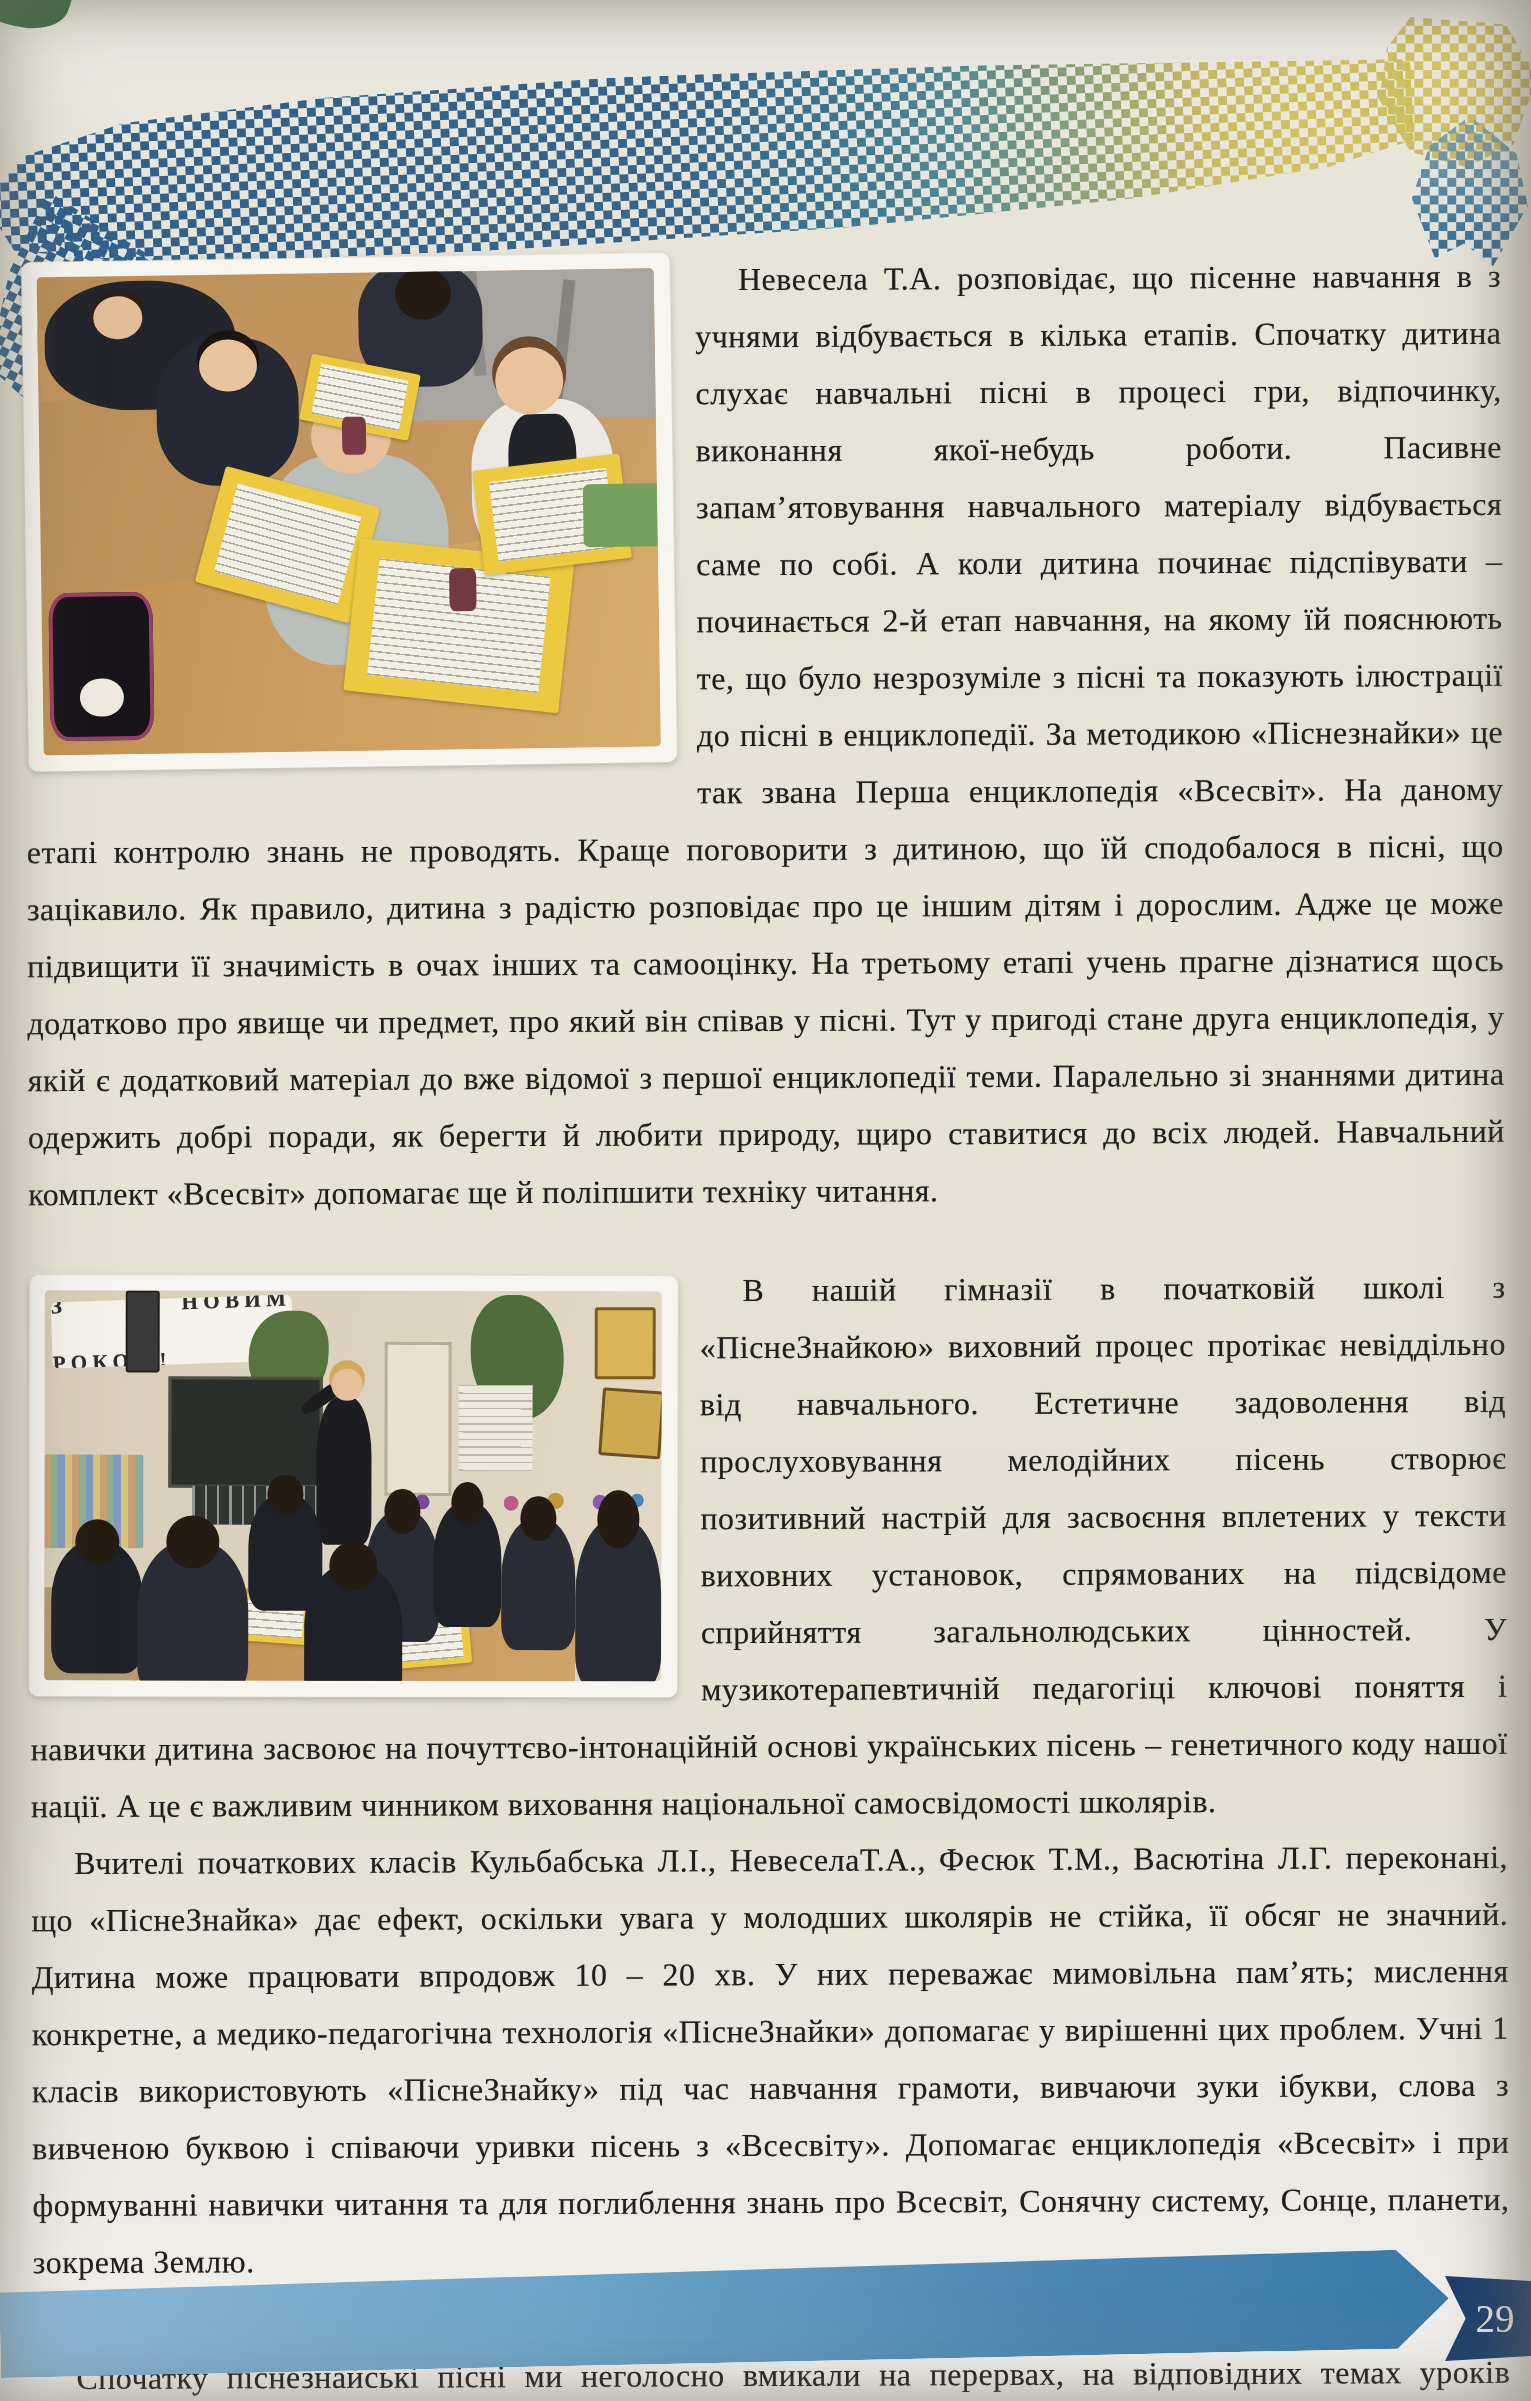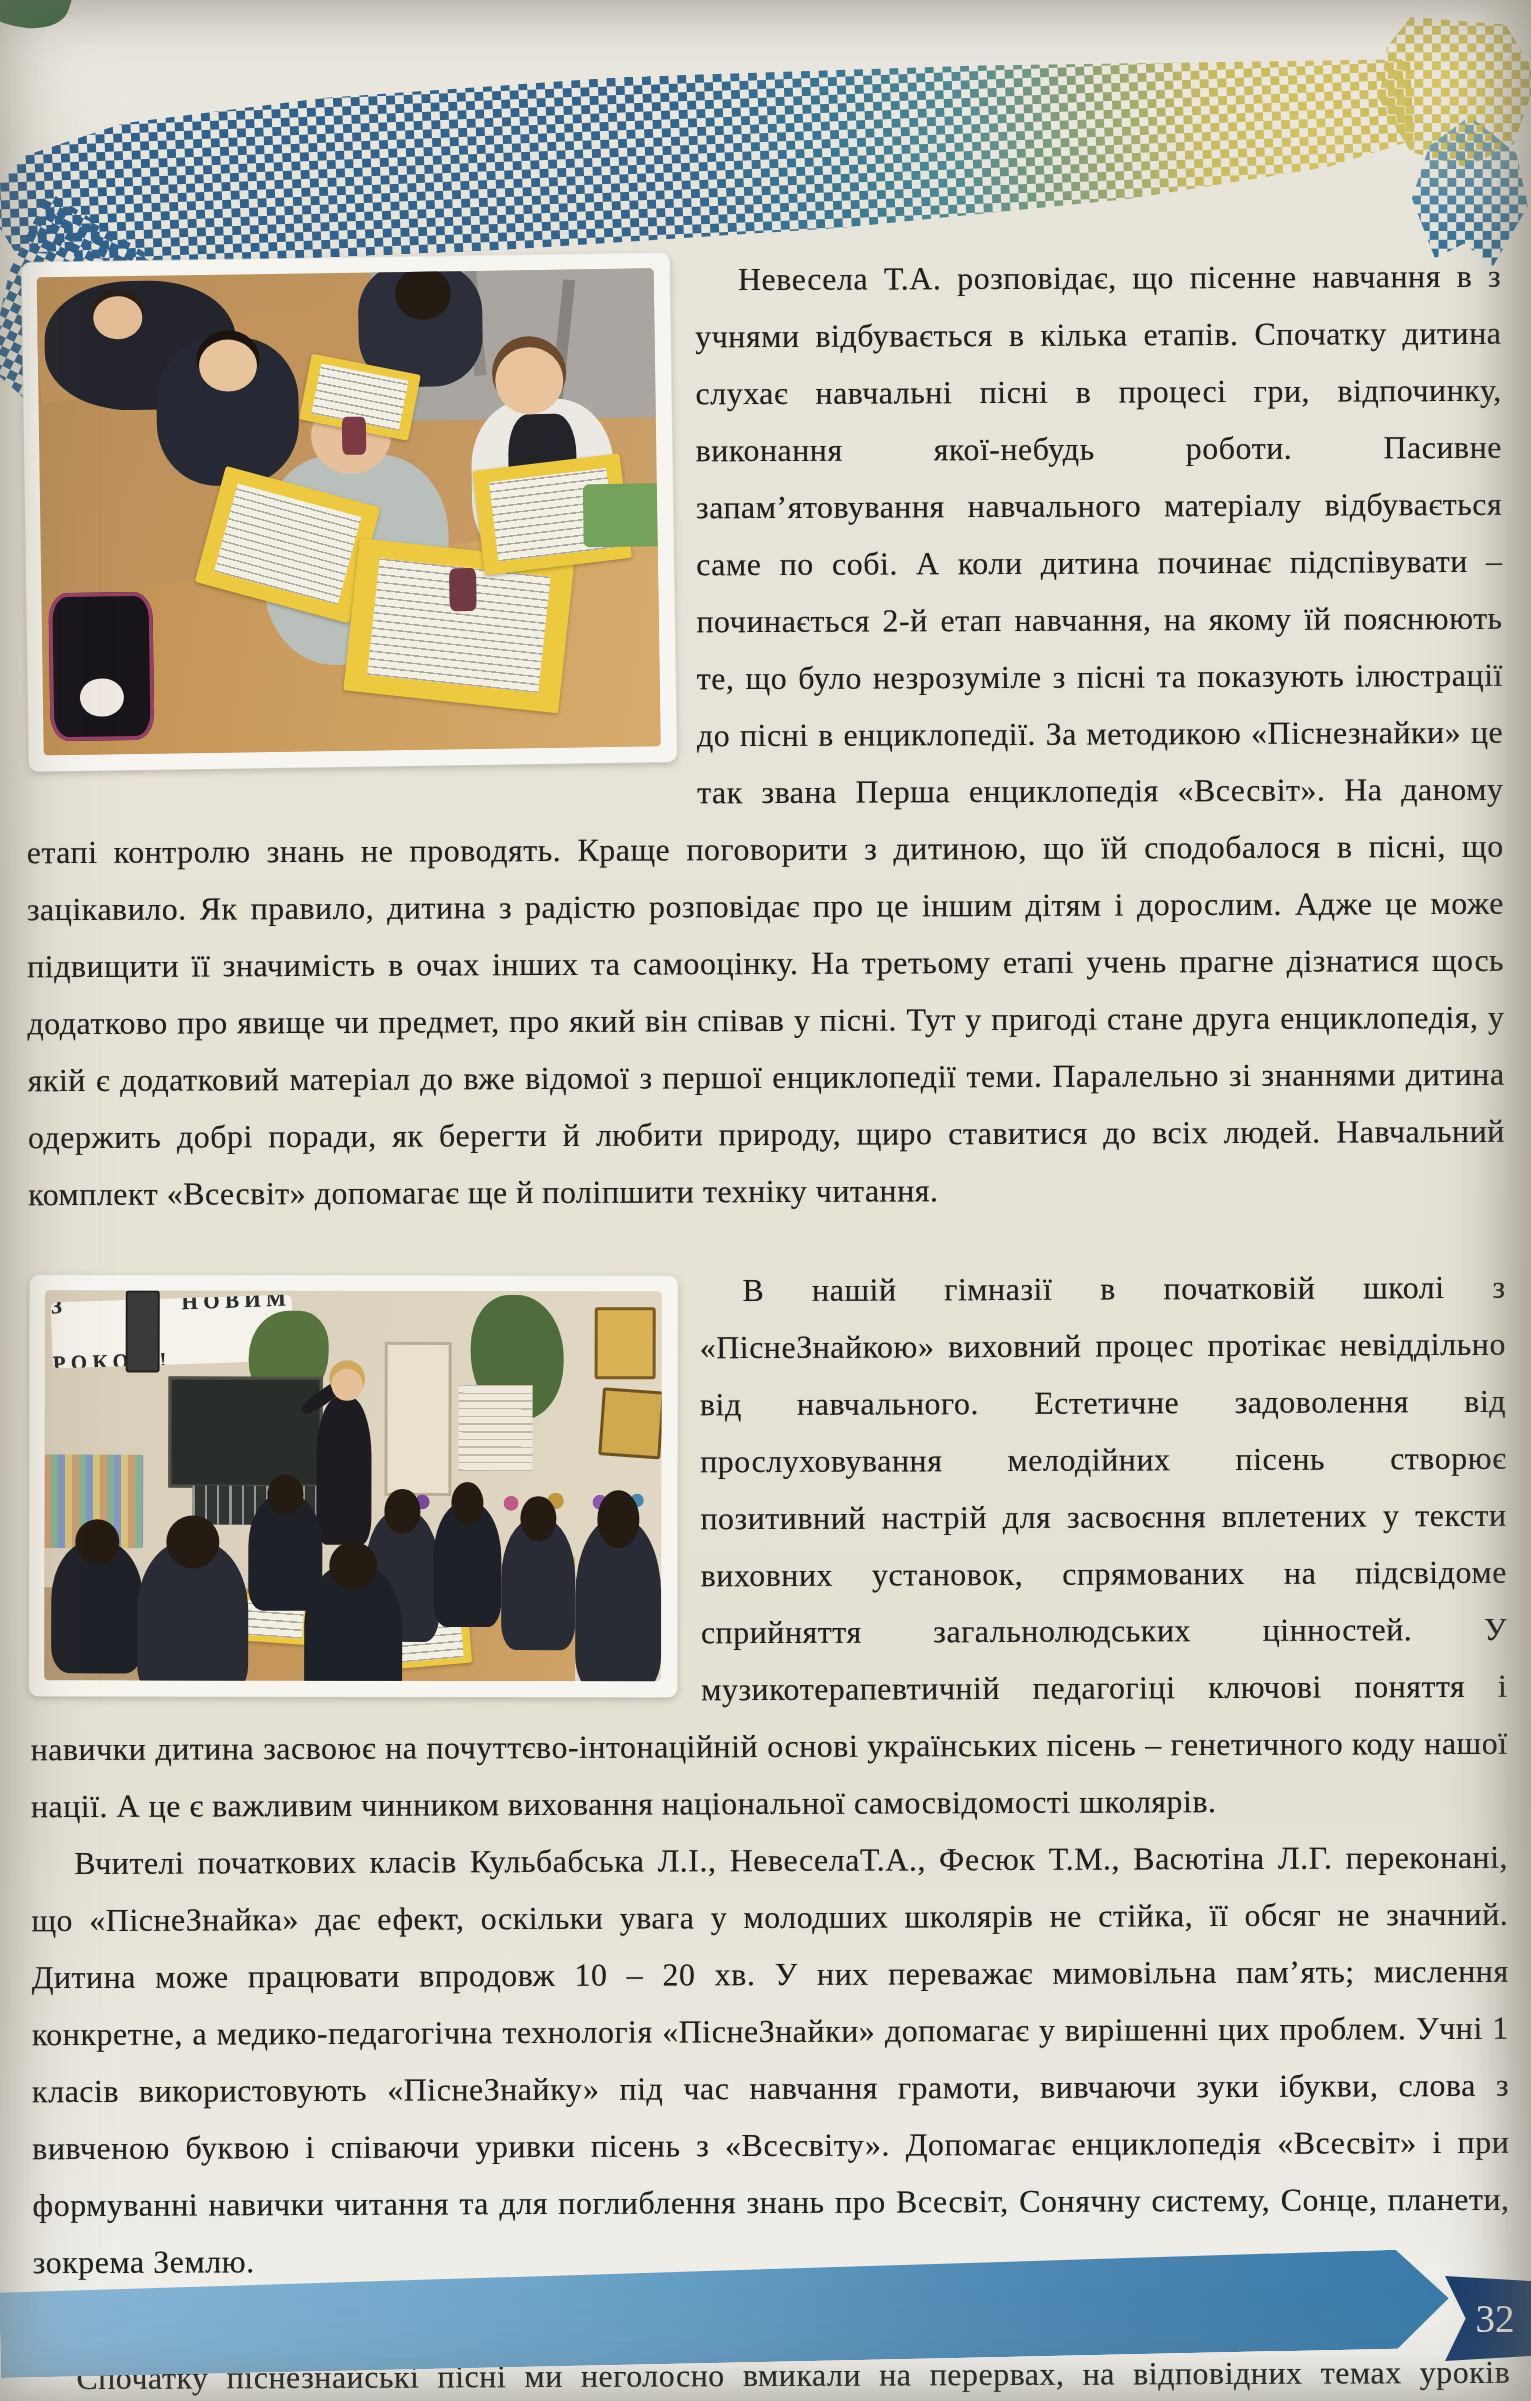--- a/index.html
+++ b/index.html
@@ -237,17 +237,17 @@
       </div>
     </div>
 
     <p class="para">В нашій гімназії  в початковій школі з «ПіснеЗнайкою» виховний процес протікає невіддільно від навчального. Естетичне задоволення від прослуховування мелодійних пісень створює позитивний настрій  для засвоєння вплетених у тексти виховних установок, спрямованих на підсвідоме сприйняття загальнолюдських цінностей. У музикотерапевтичній педагогіці ключові поняття і навички дитина засвоює на почуттєво-інтонаційній основі українських пісень – генетичного коду нашої нації. А це є важливим чинником виховання національної самосвідомості школярів.</p>
     <p class="para">Вчителі початкових класів Кульбабська Л.І., НевеселаТ.А., Фесюк Т.М., Васютіна Л.Г. переконані,  що  «ПіснеЗнайка» дає ефект, оскільки увага у молодших школярів не стійка, її обсяг не значний. Дитина може працювати впродовж 10 – 20 хв. У них переважає мимовільна пам’ять; мислення конкретне, а медико-педагогічна технологія «ПіснеЗнайки» допомагає у вирішенні цих проблем. Учні 1 класів використовують «ПіснеЗнайку» під час навчання грамоти, вивчаючи зуки ібукви, слова з вивченою буквою і співаючи уривки пісень з «Всесвіту». Допомагає енциклопедія «Всесвіт» і при формуванні навички читання та для поглиблення знань про Всесвіт, Сонячну систему, Сонце, планети, зокрема Землю.</p>
     <p class="para p4">Спочатку піснезнайські пісні ми неголосно вмикали на перервах, на відповідних темах уроків образотворчого мистецтва, трудового навчання, на фізкультхвилинках. З часом діти підсвідомо запам’ятовували пісні і починали їх підспівувати.</p>
   </div>
 
   <div class="footer-band"></div>
   <div class="page-badge">
-    <span>32</span>
+    <span>29</span>
   </div>
 
 </div>
 
 
 </body></html>

